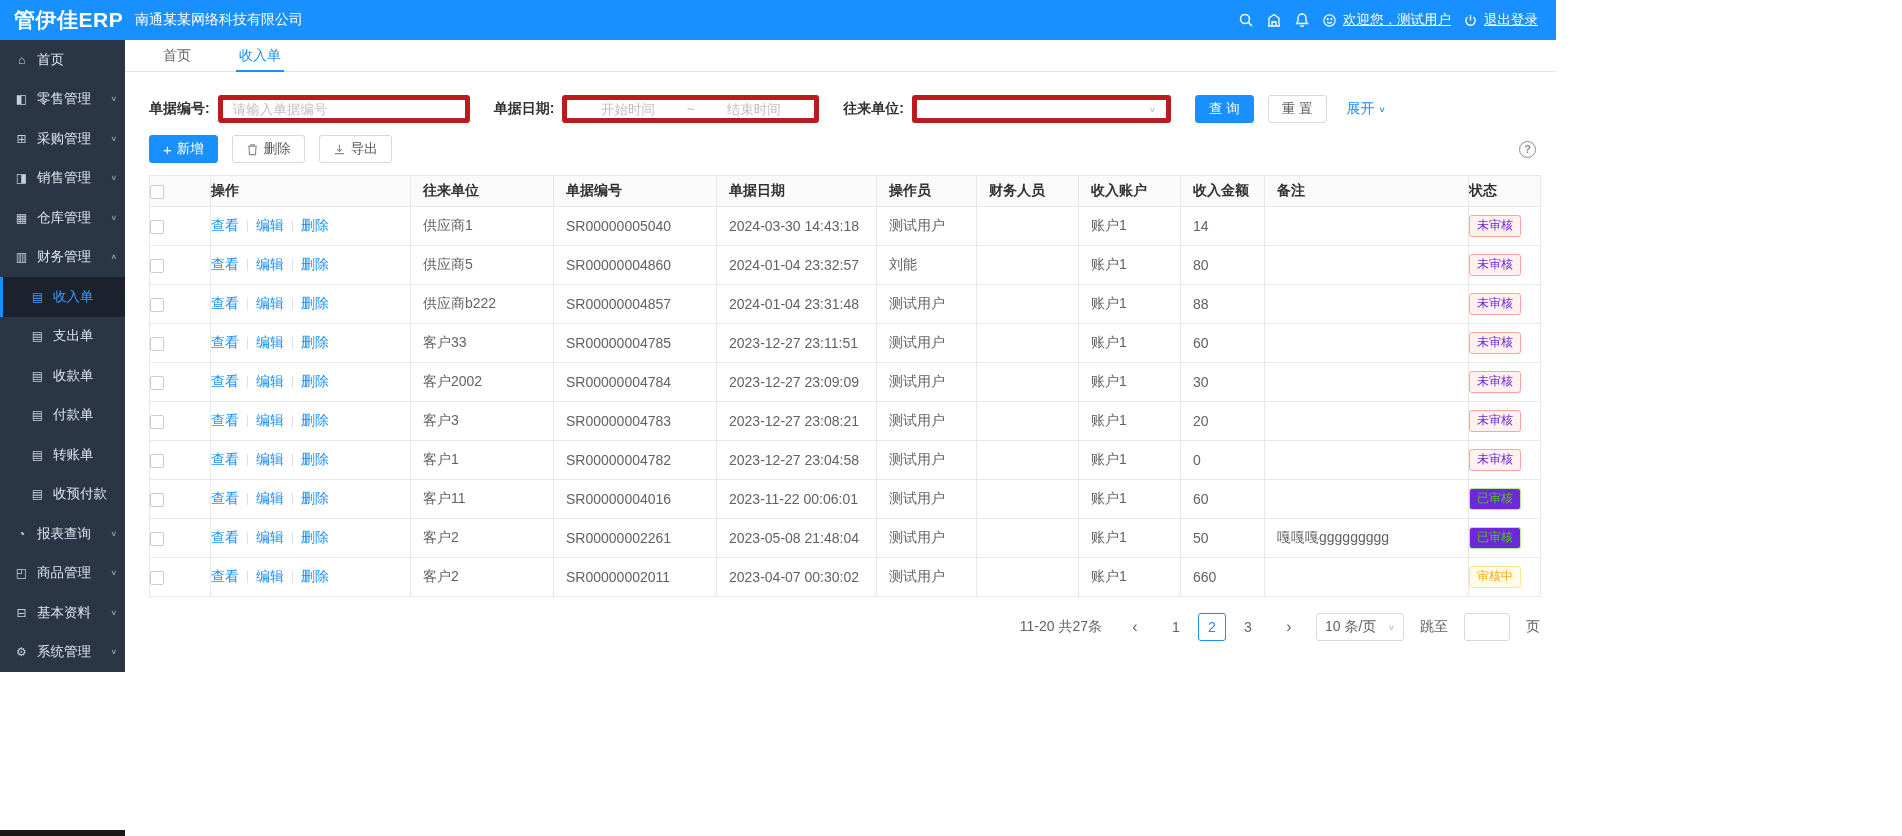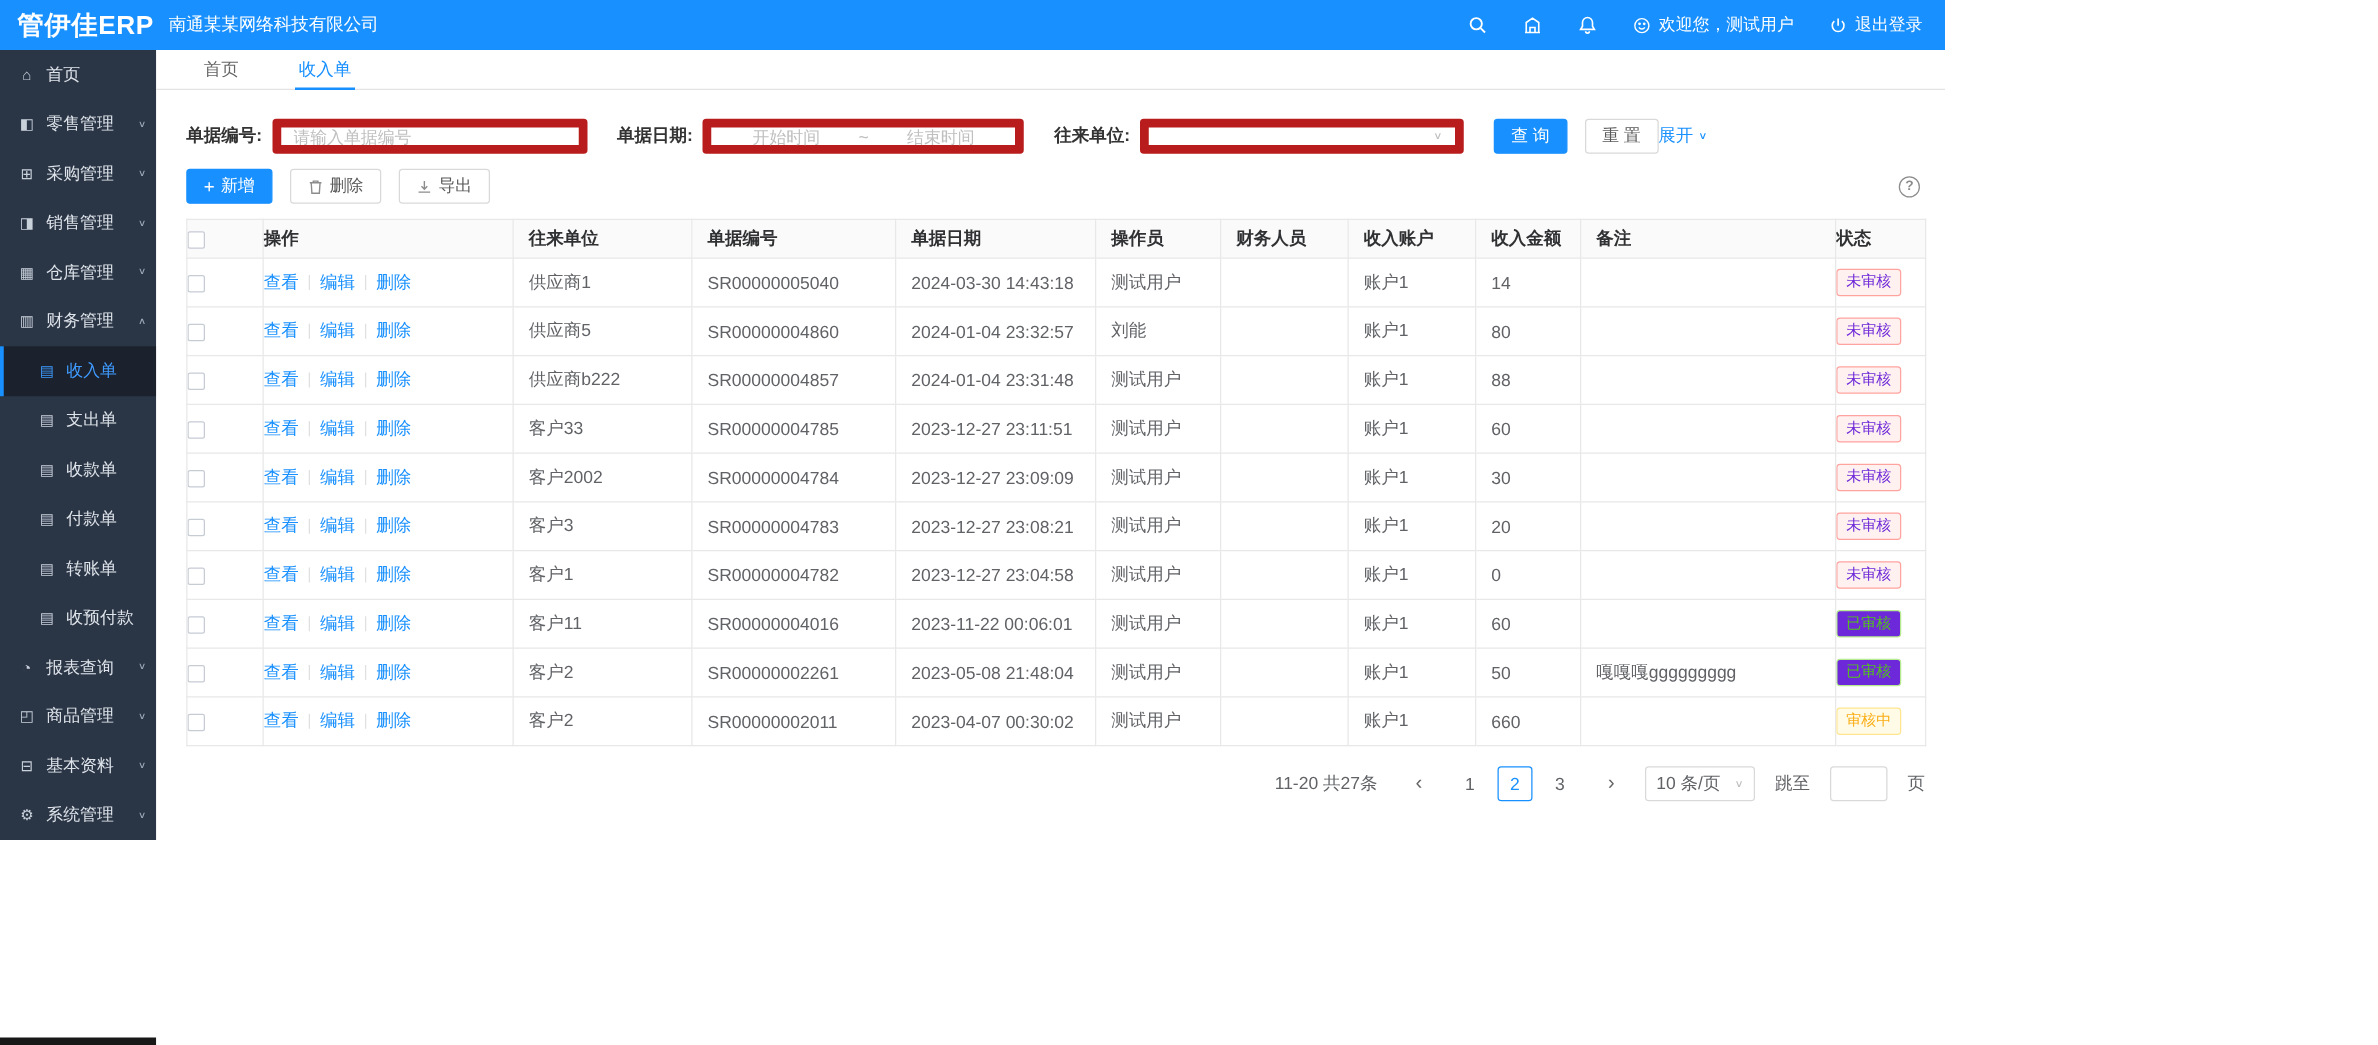--- a/index.html
+++ b/index.html
@@ -3,21 +3,21 @@
 <meta charset="utf-8">
 <style>
   * { box-sizing: border-box; margin: 0; padding: 0; }
   html, body { width: 1902px; height: 836px; background: #fff; font-family: "Liberation Sans", "DejaVu Sans", sans-serif; overflow: hidden; }
   .app { position: relative; width: 1902px; height: 836px; }
 
   
   .top-header { position: absolute; top: 0; left: 0; width: 1556px; height: 40px; background: #1890ff; display: flex; align-items: center; color: #fff; }
   .logo { width: 125px; padding-left: 14px; font-size: 21px; font-weight: bold; letter-spacing: .5px; flex: none; white-space: nowrap; }
   .company { margin-left: 10px; font-size: 14px; }
-  .header-right { margin-left: auto; display: flex; align-items: center; gap: 28px; padding-right: 18px; font-size: 13.5px; }
+  .header-right { margin-left: auto; display: flex; align-items: center; gap: 12px; padding-right: 18px; font-size: 13.5px; text-decoration: underline; }
   .hicon { display: inline-flex; align-items: center; cursor: pointer; }
   .hgroup { display: inline-flex; align-items: center; gap: 6px; cursor: pointer; white-space: nowrap; }
 
   
   .sidebar { position: absolute; top: 40px; left: 0; width: 125px; height: 632px; background: #2a3546; }
   .side-item { height: 39.5px; display: flex; align-items: center; padding: 0 8px 0 14px; color: #dfe4ea; font-size: 13.5px; cursor: pointer; white-space: nowrap; }
   .side-item .glyph { width: 15px; margin-right: 8px; font-size: 12px; color: #c8d0da; text-align: center; flex: none; }
   .side-item .chev { margin-left: auto; font-size: 9px; color: #9fabba; transform: scaleY(.8); }
   .side-item.sub { padding-left: 30px; }
   .side-item.selected { background: rgba(0,0,0,.35); color: #3f9bff; border-left: 3px solid #1890ff; padding-left: 27px; }
@@ -28,29 +28,29 @@
   .main { position: absolute; top: 40px; left: 125px; width: 1431px; min-height: 796px; background: #fff; }
   .tabbar { height: 32px; border-bottom: 1px solid #e4e4e4; display: flex; align-items: stretch; padding-left: 35px; gap: 42px; }
   .tab { display: flex; align-items: center; font-size: 14px; color: #666; cursor: pointer; position: relative; padding: 0 3px; }
   .tab.active { color: #1890ff; }
   .tab.active::after { content: ""; position: absolute; left: 0; right: 0; bottom: -1px; height: 2px; background: #1890ff; }
   .content { padding: 0 16px 0 24px; }
 
   
   .filter-row { display: flex; align-items: center; margin-top: 23px; height: 28px; font-size: 14px; }
   .flabel { color: #333; font-weight: 600; flex: none; white-space: nowrap; }
-  .finput, .pselect, .date-range { height: 28px; border: 7px solid #b91c1c; border-radius: 3px; background: #fff; }
+  .finput, .pselect, .date-range { height: 28px; border: 5px solid #b91c1c; border-radius: 3px; background: #fff; }
   .finput { width: 252px; margin-left: 8px; padding: 0 10px; font-size: 13.5px; color: #333; font-family: inherit; outline: none; }
   input::placeholder { color: #bfbfbf; }
   .date-range { width: 257px; margin-left: 8px; display: flex; align-items: center; padding: 0 6px; }
   .dinput { flex: 1; min-width: 0; border: none; outline: none; text-align: center; font-size: 13.5px; font-family: inherit; color: #4d7c0f; background: transparent; }
   .dsep { color: #bfbfbf; padding: 0 4px; }
   .pselect { width: 259px; margin-left: 8px; display: flex; align-items: center; justify-content: flex-end; padding: 0 10px; cursor: pointer; }
   .chev-down { color: #bfbfbf; font-size: 10px; transform: scaleY(.8); }
-  .ml24 { margin-left: 24px; } .ml16 { margin-left: 0; text-align: center; } .ml14 { margin-left: 14px; }
+  .ml24 { margin-left: 24px; } .ml16 { margin-left: 20px; text-align: center; } .ml14 { margin-left: 14px; }
   .btn { height: 28px; padding: 0 13px; border: 1px solid #d9d9d9; background: #fff; color: #595959; font-size: 13.5px; border-radius: 3px; cursor: pointer; display: inline-flex; align-items: center; gap: 5px; font-family: inherit; white-space: nowrap; }
   .btn.primary { background: #1890ff; border-color: #1890ff; color: #fff; }
   .expand-link { color: #1890ff; cursor: pointer; display: inline-flex; align-items: center; gap: 4px; white-space: nowrap; }
   .expand-link .chev-down { color: #1890ff; }
 
   
   .toolbar { display: flex; align-items: center; margin-top: 12px; }
   .plus { font-size: 15px; line-height: 1; }
   .help { margin-left: auto; margin-right: 4px; width: 17px; height: 17px; border: 1.5px solid #8c8c8c; border-radius: 50%; color: #8c8c8c; font-size: 11px; font-weight: bold; display: flex; align-items: center; justify-content: center; cursor: pointer; }
 

